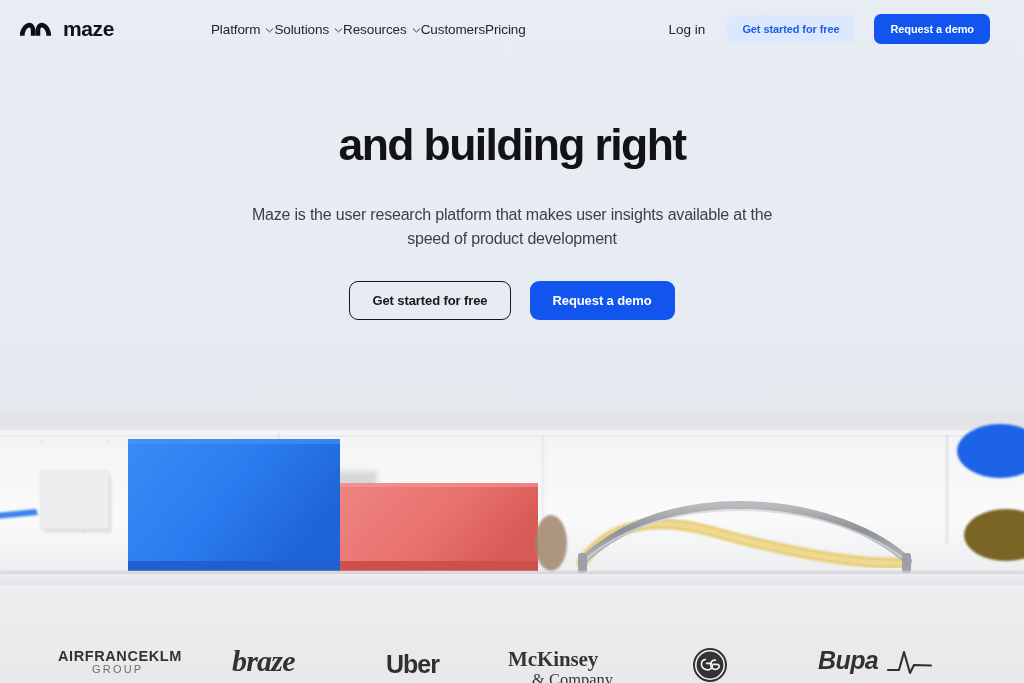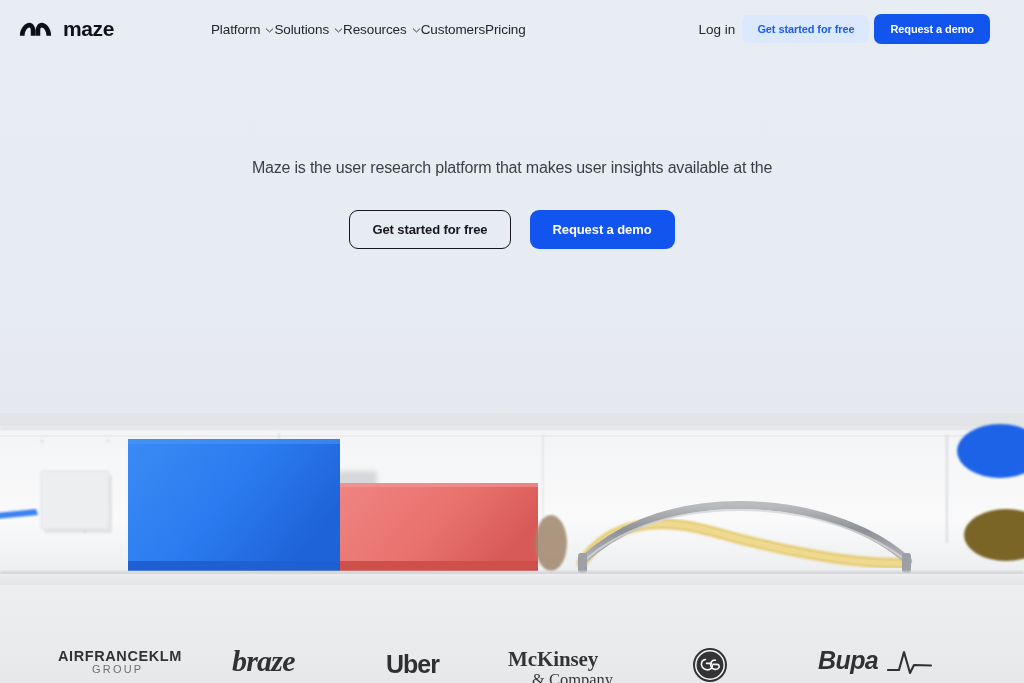--- a/index.html
+++ b/index.html
@@ -18,21 +18,21 @@
   .brand { display:flex; align-items:center; gap:9px; margin-left:2px; }
   .brand-mark { width:36px; height:22px; display:block; }
   .brand-name { font-size:21px; font-weight:700; color:#10101a; letter-spacing:-0.4px;
                 font-family:"Liberation Sans",sans-serif; }
 
   .nav-links { display:flex; align-items:center; margin-left:97px; }
   .nav-link { display:flex; align-items:center; gap:5px; font-size:13.5px; color:#23262e;
               cursor:pointer; letter-spacing:-0.1px; }
   .chev { width:9px; height:9px; display:block; margin-top:2px; }
 
-  .nav-right { margin-left:auto; display:flex; align-items:center; gap:5px; padding-right:18px; }
+  .nav-right { margin-left:auto; display:flex; align-items:center; gap:20px; padding-right:18px; }
   .login { font-size:13.5px; color:#23262e; cursor:pointer; margin-right:2px; }
   .btn-soft { background:#dce8fe; color:#1b5fe8; font-size:11px; font-weight:700;
               padding:8px 15px; border-radius:7px; border:none; cursor:pointer;
               letter-spacing:-0.1px; white-space:nowrap; }
   .btn-solid { background:#1155ee; color:#fff; font-size:11px; font-weight:700;
                padding:9px 16px; border-radius:7px; border:none; cursor:pointer;
                letter-spacing:-0.1px; white-space:nowrap; }
 
   
   .hero { position:absolute; top:58px; left:0; width:1024px; text-align:center; }
@@ -122,23 +122,25 @@
 
     <div class="nav-right">
       <span class="login">Log in</span>
       <button class="btn-soft">Get started for free</button>
       <button class="btn-solid">Request a demo</button>
     </div>
   </nav>
 
   <section class="hero">
     <h1 class="h1">
+      <span class="l2">and building right</span>
     </h1>
     <p class="sub">
       <span>Maze is the user research platform that makes user insights available at the</span>
+      <span class="l2">speed of product development</span>
     </p>
     <div class="cta">
       <button class="cta-ghost">Get started for free</button>
       <button class="cta-solid">Request a demo</button>
     </div>
   </section>
 
   <div class="photo">
     <svg width="1024" height="172" viewBox="0 0 1024 172">
       <defs>

